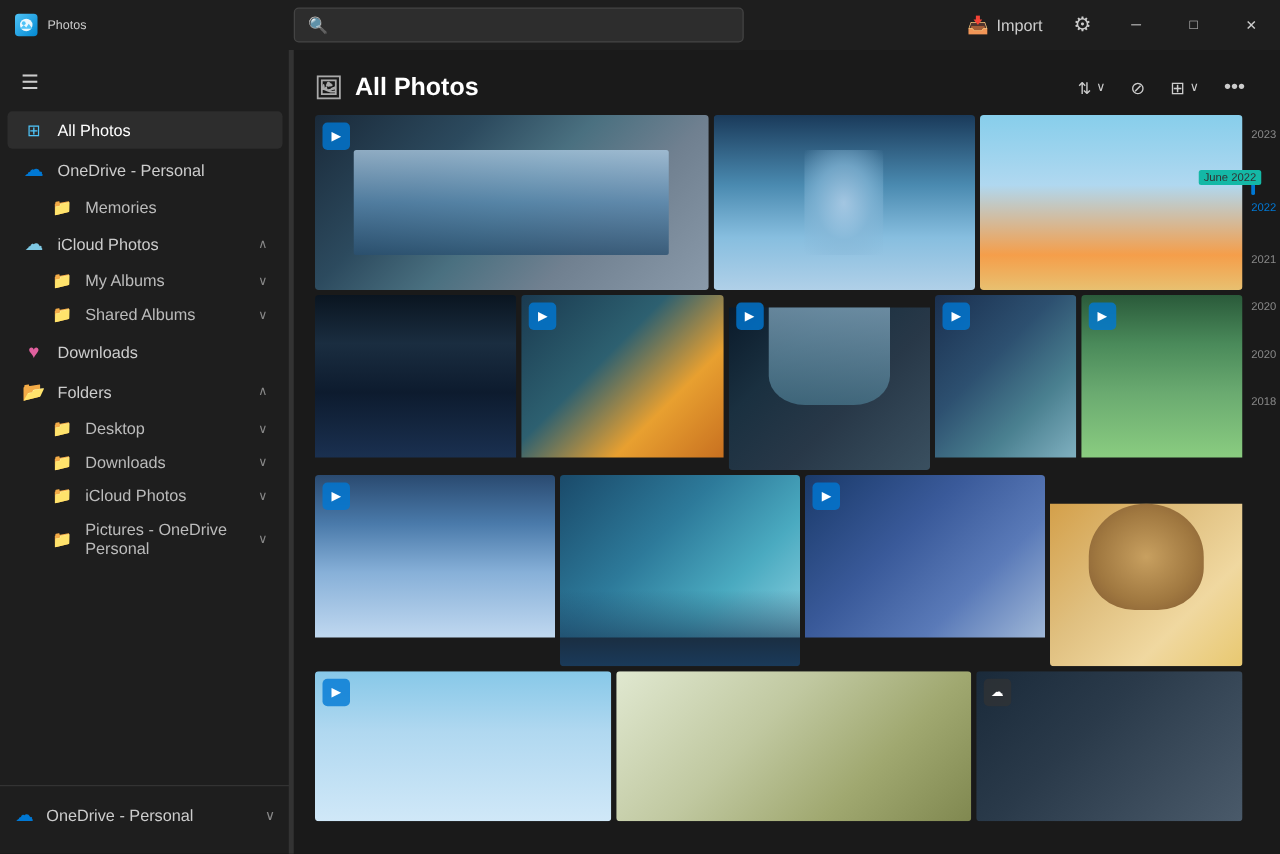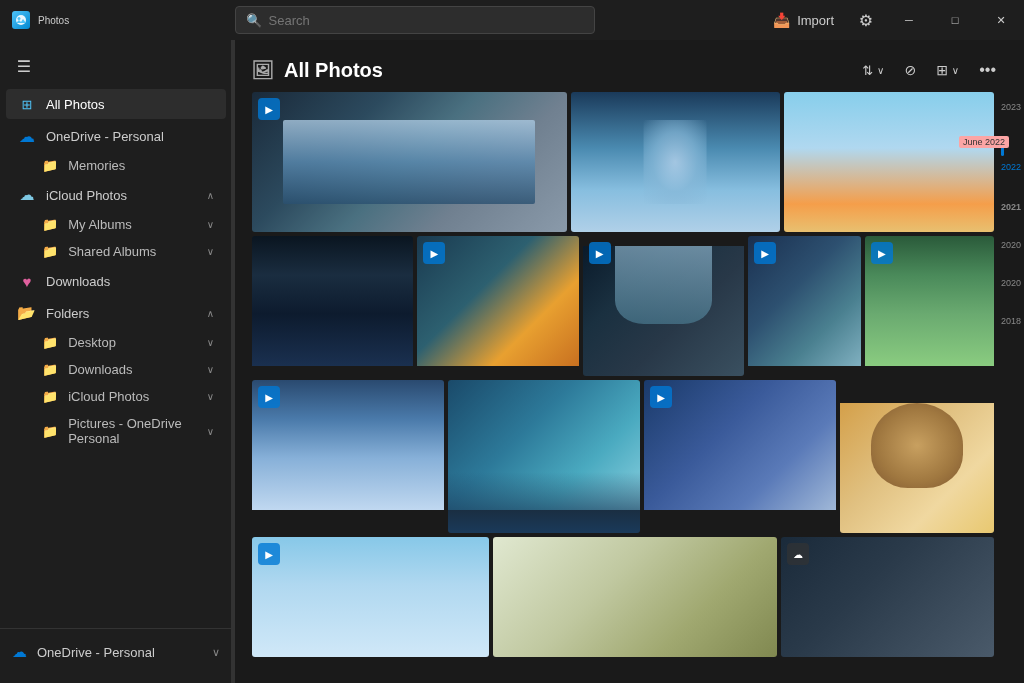--- a/index.html
+++ b/index.html
@@ -353,21 +353,20 @@
         <circle cx="6" cy="6" r="5" fill="white" opacity="0.9"></circle>
         <circle cx="4" cy="4.5" r="1.5" fill="#4fc3f7"></circle>
         <path d="M1 9 L4 6 L6 8 L8 5 L11 9Z" fill="#4fc3f7"></path>
       </svg>
     </div>
     <span class="app-title">Photos</span>
   </div>
   <div class="titlebar-center">
     <div class="search-box">
       <span style="color:#888;font-size:13px;">🔍</span>
-      <input type="text" placeholder="Search" style="">
     </div>
   </div>
   <div class="titlebar-right">
     <button class="import-btn">
       <span style="font-size:14px;">📥</span>
       <span>Import</span>
     </button>
     <button class="gear-btn">
       <span style="font-size:16px;">⚙</span>
     </button>
@@ -599,25 +598,25 @@
               <span style="color:white;font-size:10px;">☁</span>
             </div>
           </div>
         </div>
 
       </div>
 
       <div style="position:absolute;right:0;top:0;bottom:0;width:26px;display:flex;flex-direction:column;align-items:center;padding-top:10px;gap:28px;">
         <span style="font-size:9px;color:#888;cursor:pointer;writing-mode:unset;">2023</span>
         <div style="position:relative;">
-          <div style="position:absolute;right:12px;top:-4px;background:#fca5a5;padding:1px 4px;border-radius:2px;font-size:9px;white-space:nowrap;color:#333;">June 2022</div>
+          <div style="position:absolute;right:12px;top:-4px;background:#14b8a6;padding:1px 4px;border-radius:2px;font-size:9px;white-space:nowrap;color:#333;">June 2022</div>
           <div style="width:3px;height:16px;background:#0078d4;border-radius:2px;"></div>
           <span style="font-size:9px;color:#0078d4;cursor:pointer;">2022</span>
         </div>
-        <span style="font-size:9px;color:#888;cursor:pointer;font-weight:bold;">2021</span>
+        <span style="font-size:9px;color:#888;cursor:pointer;">2021</span>
         <span style="font-size:9px;color:#888;cursor:pointer;">2020</span>
         <span style="font-size:9px;color:#888;cursor:pointer;">2020</span>
         <span style="font-size:9px;color:#888;cursor:pointer;">2018</span>
       </div>
     </div>
   </div>
 
 </div>
 
 <div style="position:absolute;left:231px;top:40px;bottom:0;width:4px;background:#333;cursor:col-resize;z-index:10;"></div>

